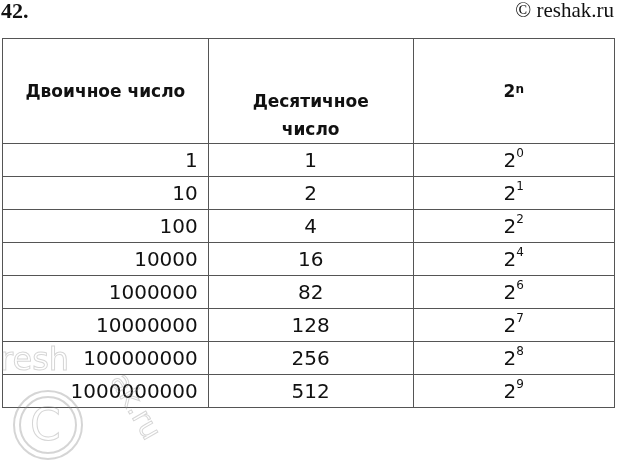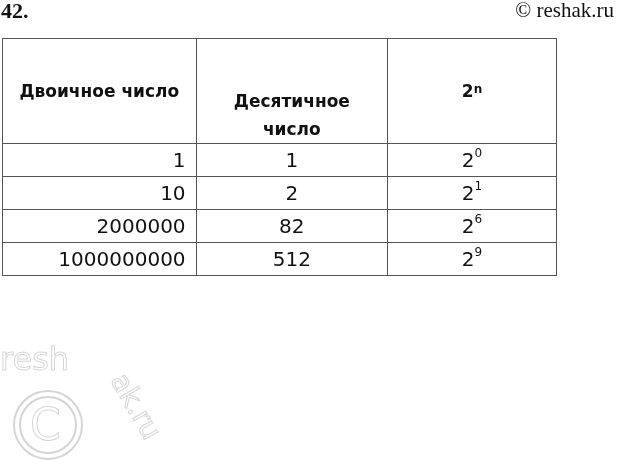--- a/index.html
+++ b/index.html
@@ -1,19 +1,19 @@
 <!DOCTYPE html>
 <html><head>
 <meta charset="utf-8">
 <style>
   html, body { margin:0; padding:0; background:#ffffff; }
   body { width:617px; height:468px; position:relative; overflow:hidden; font-family:"DejaVu Sans", sans-serif; color:#111; }
   .task-num { position:absolute; left:1px; top:-2px; font-family:"Liberation Serif", serif; font-weight:bold; font-size:22px; }
   .copyright { position:absolute; right:3px; top:-2px; font-family:"Liberation Serif", serif; font-size:21px; }
-  table { position:absolute; left:2px; top:38px; border-collapse:collapse; width:555px; }
+  table { position:absolute; left:2px; top:38px; border-collapse:collapse; width:613px; }
   td, th { border:1.5px solid #555; padding:0; height:32px; font-size:20px; font-family:"DejaVu Sans", sans-serif; font-weight:normal; }
   th { height:64px; font-weight:bold; font-size:17px; line-height:28px; }
   col.c1 { width:206px; } col.c2 { width:205px; } col.c3 { width:202px; }
   td.bin { text-align:right; padding-right:10px; }
   td.dec, td.pow, th { text-align:center; }
   sup { font-size:12px; vertical-align:top; position:relative; top:-2px; }
   .watermark { position:absolute; left:0; top:330px; width:200px; height:140px; pointer-events:none; opacity:0.35; }
 </style>
 </head>
 <body>
@@ -39,23 +39,43 @@
         <td class="bin">1</td>
         <td class="dec">1</td>
         <td class="pow"><span>2</span><sup>0</sup></td>
       </tr>
       <tr>
         <td class="bin">10</td>
         <td class="dec">2</td>
         <td class="pow"><span>2</span><sup>1</sup></td>
       </tr>
       <tr>
-        <td class="bin">2000000</td>
+        <td class="bin">100</td>
+        <td class="dec">4</td>
+        <td class="pow"><span>2</span><sup>2</sup></td>
+      </tr>
+      <tr>
+        <td class="bin">10000</td>
+        <td class="dec">16</td>
+        <td class="pow"><span>2</span><sup>4</sup></td>
+      </tr>
+      <tr>
+        <td class="bin">1000000</td>
         <td class="dec">82</td>
         <td class="pow"><span>2</span><sup>6</sup></td>
+      </tr>
+      <tr>
+        <td class="bin">10000000</td>
+        <td class="dec">128</td>
+        <td class="pow"><span>2</span><sup>7</sup></td>
+      </tr>
+      <tr>
+        <td class="bin">100000000</td>
+        <td class="dec">256</td>
+        <td class="pow"><span>2</span><sup>8</sup></td>
       </tr>
       <tr>
         <td class="bin">1000000000</td>
         <td class="dec">512</td>
         <td class="pow"><span>2</span><sup>9</sup></td>
       </tr>
     </tbody>
 </table>
 
 <svg class="watermark" viewBox="0 0 200 140">

